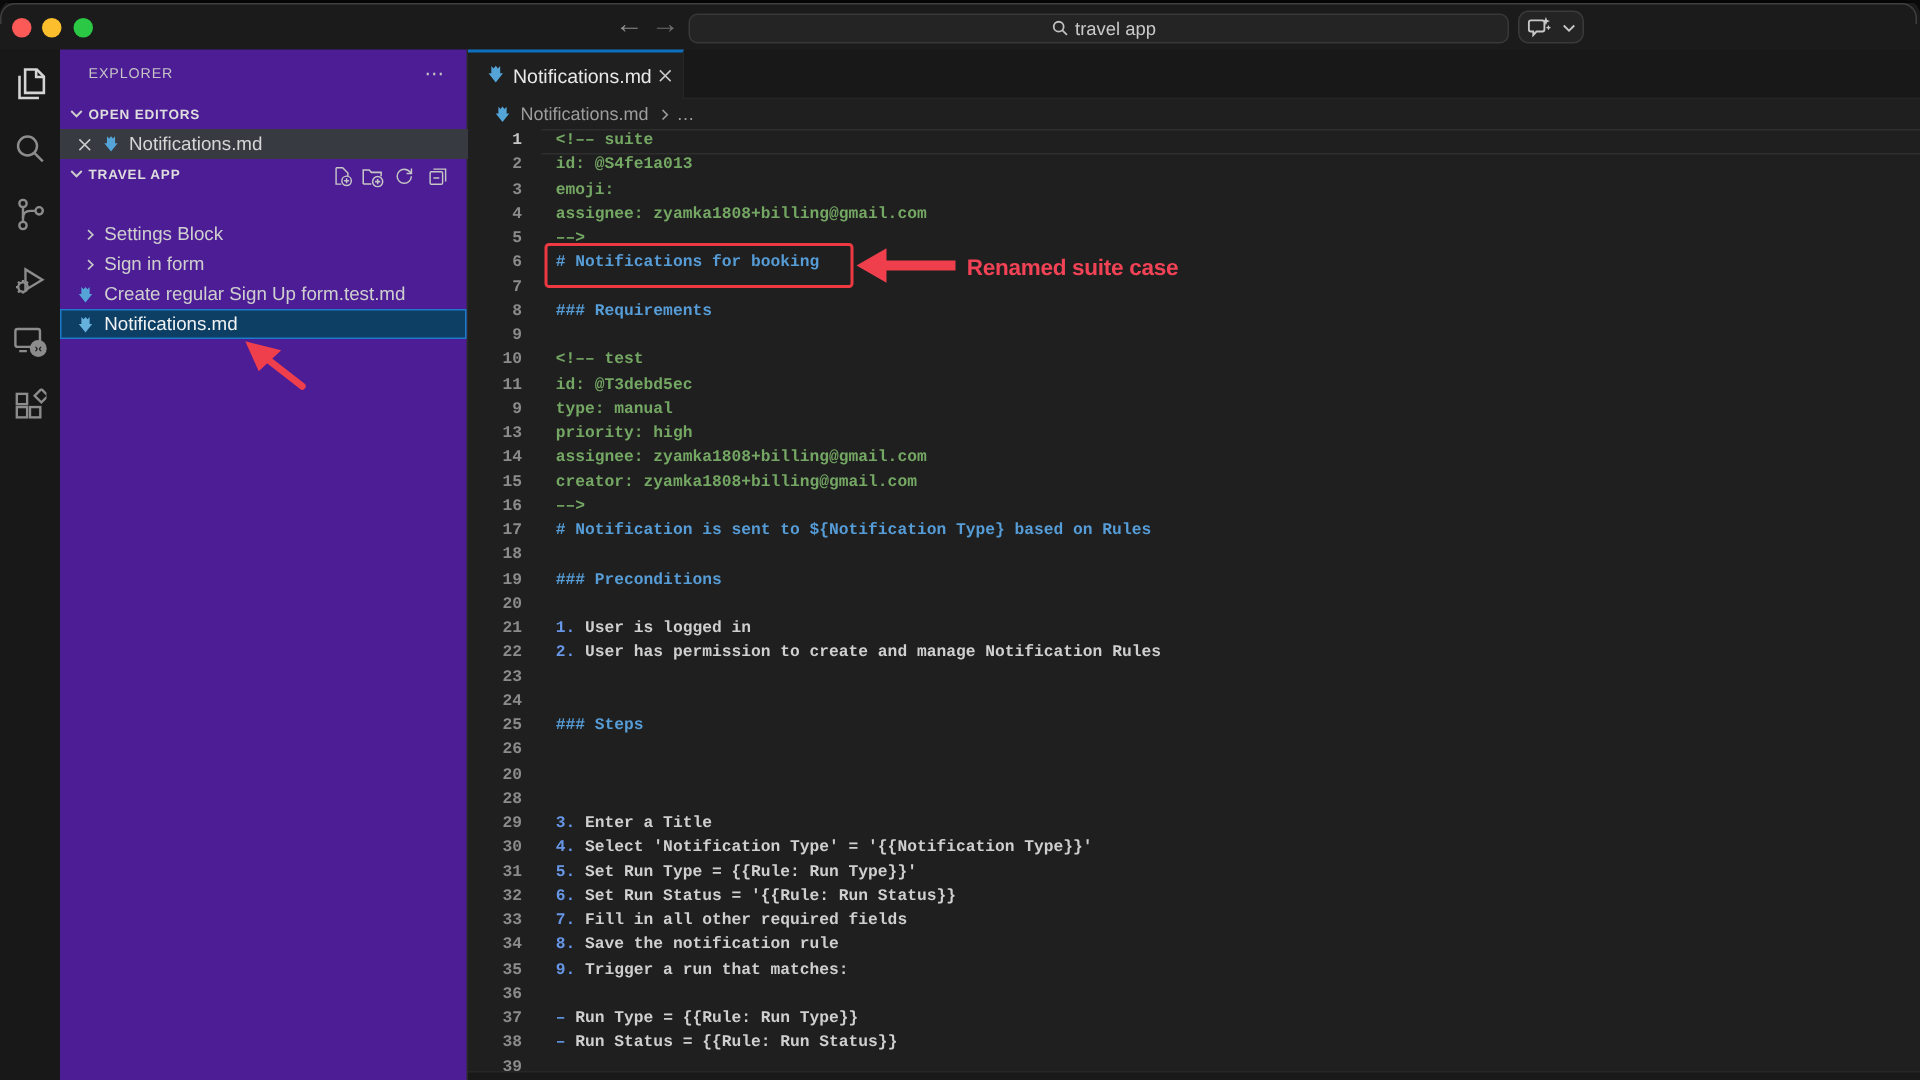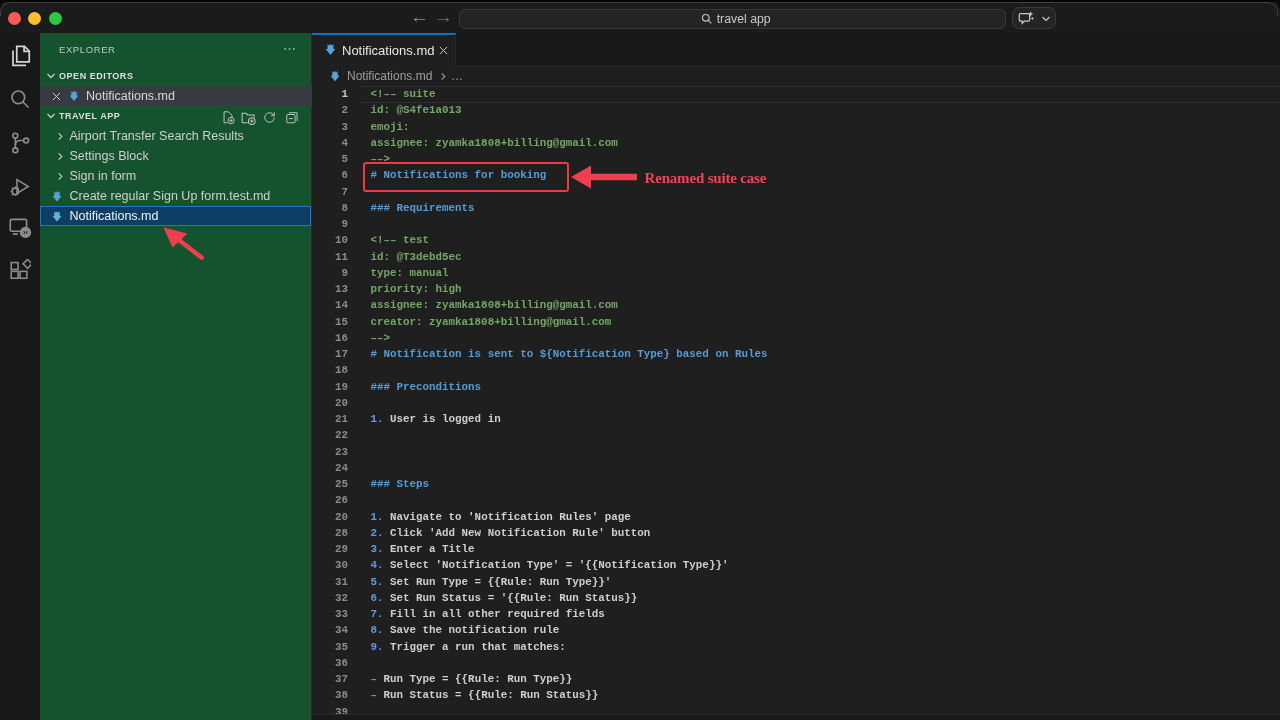--- a/index.html
+++ b/index.html
@@ -14,21 +14,21 @@
   #navarrows { position:absolute; left:405px; top:6px; width:50px; height:22px;
                color:#8c8c8c; font-size:19px; }
   #cmdcenter { position:absolute; left:459px; top:9px; width:547px; height:20px; padding-left:7px;
                background:#242424; border:1px solid #383838; border-radius:6px;
                color:#c9c9c9; font-size:12.3px; text-align:center; line-height:19px; }
   #copilot { position:absolute; left:1012px; top:7px; width:44px; height:22px;
              background:#242424; border:1px solid #3a3a3a; border-radius:7px; }
   
   #activity { position:absolute; left:0; top:33px; width:40px; height:687px; background:#181818; }
   #sidebar { position:absolute; left:40px; top:33px; width:272px; height:687px;
-             background:#14532d; border-right:1px solid #2a2a2a; }
+             background:#4c1d95; border-right:1px solid #2a2a2a; }
   #editor { position:absolute; left:312px; top:33px; width:968px; height:687px; background:#1f1f1f; }
   #tabstrip { position:absolute; left:312px; top:33px; width:968px; height:33px;
               background:#181818; border-bottom:1px solid #252525; }
   #tab { position:absolute; left:312px; top:33px; width:144px; height:33px;
          background:#1f1f1f; border-top:2px solid #0e70c0; border-right:1px solid #252525; }
   #breadcrumb { position:absolute; left:312px; top:66px; width:968px; height:20px;
                 color:#9d9d9d; font-size:12px; }
   
   .sechead { position:absolute; left:0; width:272px; height:20px; color:#dedede;
              font-weight:bold; font-size:9px; letter-spacing:0.55px; line-height:20px; }
@@ -40,21 +40,21 @@
         font-family:"Liberation Mono", monospace; font-size:10.85px; font-weight:bold;
         white-space:pre; }
   .ln { position:absolute; left:0; width:36px; text-align:right;
         color:#8b8b8b; font-weight:bold; }
   .ct { position:absolute; left:58.5px; }
   .green { color:#74a763; }
   .blue  { color:#569cd6; }
   .grey  { color:#cfcfcf; }
   .num   { color:#6796e6; }
   
-  .redmono { position:absolute; font-family:Liberation Serif, serif;
+  .redmono { position:absolute; font-family:Liberation Sans, sans-serif;
              font-weight:bold; color:#f24255;text-align:center; }
 </style>
 </head>
 <body>
 <div id="win">
   <div id="topline" style="left:0;top:2px;width:1278px;height:14px;position:absolute;border:1px solid #3f3f3f;border-bottom:none;border-radius:10px 10px 0 0;z-index:50;"></div>
   <div style="position:absolute;left:0;top:0;width:1280px;height:2px;background:#050505;z-index:51;"></div>
 
   <div class="tl" style="left:8px;  background:#fb5a56;"></div>
   <div class="tl" style="left:28px; background:#fcbe2d;"></div>
@@ -169,26 +169,20 @@
       <path d="M13.9 1.7 V5.7 H9.9" fill="none" stroke="#c6c6c6" stroke-width="1.2"></path>
     </svg>
     <svg class="abs" style="left:245px;top:78px;" width="14" height="14" viewBox="0 0 16 16">
       <g fill="none" stroke="#c6c6c6" stroke-width="1.1">
         <rect x="2" y="4" width="9.5" height="9.5" rx="1"></rect>
         <path d="M4.5 2 H13.8 V11.5"></path>
         <path d="M4.5 8.75 H9"></path>
       </g>
     </svg>
 
-    <div class="row" style="top:93px;">
-        <svg class="chev" style="left:16px;top:5.5px;" viewBox="0 0 10 10">
-          <path d="M3 1.5 L6.5 5 L3 8.5" fill="none" stroke="#c6c6c6" stroke-width="1.3"></path>
-        </svg>
-        <span style="position:absolute;left:29.5px;">Airport Transfer Search Results</span>
-      </div>
     <div class="row" style="top:133px;">
         <svg class="chev" style="left:16px;top:5.5px;" viewBox="0 0 10 10">
           <path d="M3 1.5 L6.5 5 L3 8.5" fill="none" stroke="#c6c6c6" stroke-width="1.3"></path>
         </svg>
         <span style="position:absolute;left:29.5px;">Sign in form</span>
       </div>
     <div class="row" style="top:113px;">
         <svg class="chev" style="left:16px;top:5.5px;" viewBox="0 0 10 10">
           <path d="M3 1.5 L6.5 5 L3 8.5" fill="none" stroke="#c6c6c6" stroke-width="1.3"></path>
         </svg>
@@ -246,27 +240,27 @@
   <div class="cl" style="top:264.85px;"><span class="ln">9</span><span class="ct green">type: manual</span></div>
   <div class="cl" style="top:281.10px;"><span class="ln">13</span><span class="ct green">priority: high</span></div>
   <div class="cl" style="top:297.35px;"><span class="ln">14</span><span class="ct green">assignee: zyamka1808+billing@gmail.com</span></div>
   <div class="cl" style="top:313.60px;"><span class="ln">15</span><span class="ct green">creator: zyamka1808+billing@gmail.com</span></div>
   <div class="cl" style="top:329.85px;"><span class="ln">16</span><span class="ct green">––&gt;</span></div>
   <div class="cl" style="top:346.10px;"><span class="ln">17</span><span class="ct blue"># Notification is sent to ${Notification Type} based on Rules</span></div>
   <div class="cl" style="top:362.35px;"><span class="ln">18</span></div>
   <div class="cl" style="top:378.60px;"><span class="ln">19</span><span class="ct blue">### Preconditions</span></div>
   <div class="cl" style="top:394.85px;"><span class="ln">20</span></div>
   <div class="cl" style="top:411.10px;"><span class="ln">21</span><span class="ct grey"><span class="num">1.</span> User is logged in</span></div>
-  <div class="cl" style="top:427.35px;"><span class="ln">22</span></div>
+  <div class="cl" style="top:427.35px;"><span class="ln">22</span><span class="ct grey"><span class="num">2.</span> User has permission to create and manage Notification Rules</span></div>
   <div class="cl" style="top:443.60px;"><span class="ln">23</span></div>
   <div class="cl" style="top:459.85px;"><span class="ln">24</span></div>
   <div class="cl" style="top:476.10px;"><span class="ln">25</span><span class="ct blue">### Steps</span></div>
   <div class="cl" style="top:492.35px;"><span class="ln">26</span></div>
-  <div class="cl" style="top:508.60px;"><span class="ln">20</span><span class="ct grey"><span class="num">1.</span> Navigate to 'Notification Rules' page</span></div>
-  <div class="cl" style="top:524.85px;"><span class="ln">28</span><span class="ct grey"><span class="num">2.</span> Click 'Add New Notification Rule' button</span></div>
+  <div class="cl" style="top:508.60px;"><span class="ln">20</span></div>
+  <div class="cl" style="top:524.85px;"><span class="ln">28</span></div>
   <div class="cl" style="top:541.10px;"><span class="ln">29</span><span class="ct grey"><span class="num">3.</span> Enter a Title</span></div>
   <div class="cl" style="top:557.35px;"><span class="ln">30</span><span class="ct grey"><span class="num">4.</span> Select 'Notification Type' = '{{Notification Type}}'</span></div>
   <div class="cl" style="top:573.60px;"><span class="ln">31</span><span class="ct grey"><span class="num">5.</span> Set Run Type = {{Rule: Run Type}}'</span></div>
   <div class="cl" style="top:589.85px;"><span class="ln">32</span><span class="ct grey"><span class="num">6.</span> Set Run Status = '{{Rule: Run Status}}</span></div>
   <div class="cl" style="top:606.10px;"><span class="ln">33</span><span class="ct grey"><span class="num">7.</span> Fill in all other required fields</span></div>
   <div class="cl" style="top:622.35px;"><span class="ln">34</span><span class="ct grey"><span class="num">8.</span> Save the notification rule</span></div>
   <div class="cl" style="top:638.60px;"><span class="ln">35</span><span class="ct grey"><span class="num">9.</span> Trigger a run that matches:</span></div>
   <div class="cl" style="top:654.85px;"><span class="ln">36</span></div>
   <div class="cl" style="top:671.10px;"><span class="ln">37</span><span class="ct grey"><span class="num">–</span> Run Type = {{Rule: Run Type}}</span></div>
   <div class="cl" style="top:687.35px;"><span class="ln">38</span><span class="ct grey"><span class="num">–</span> Run Status = {{Rule: Run Status}}</span></div>

